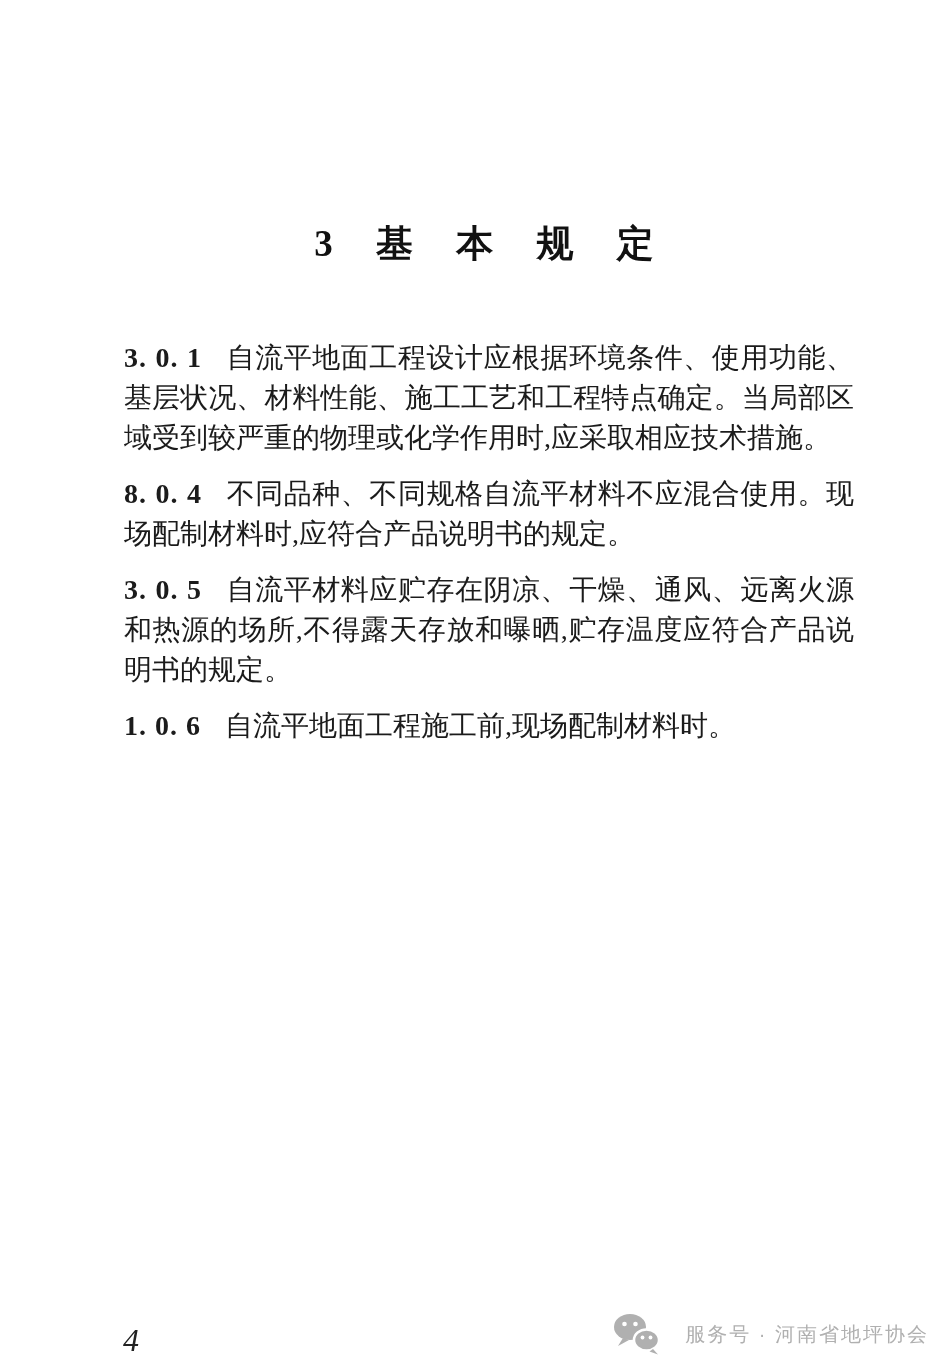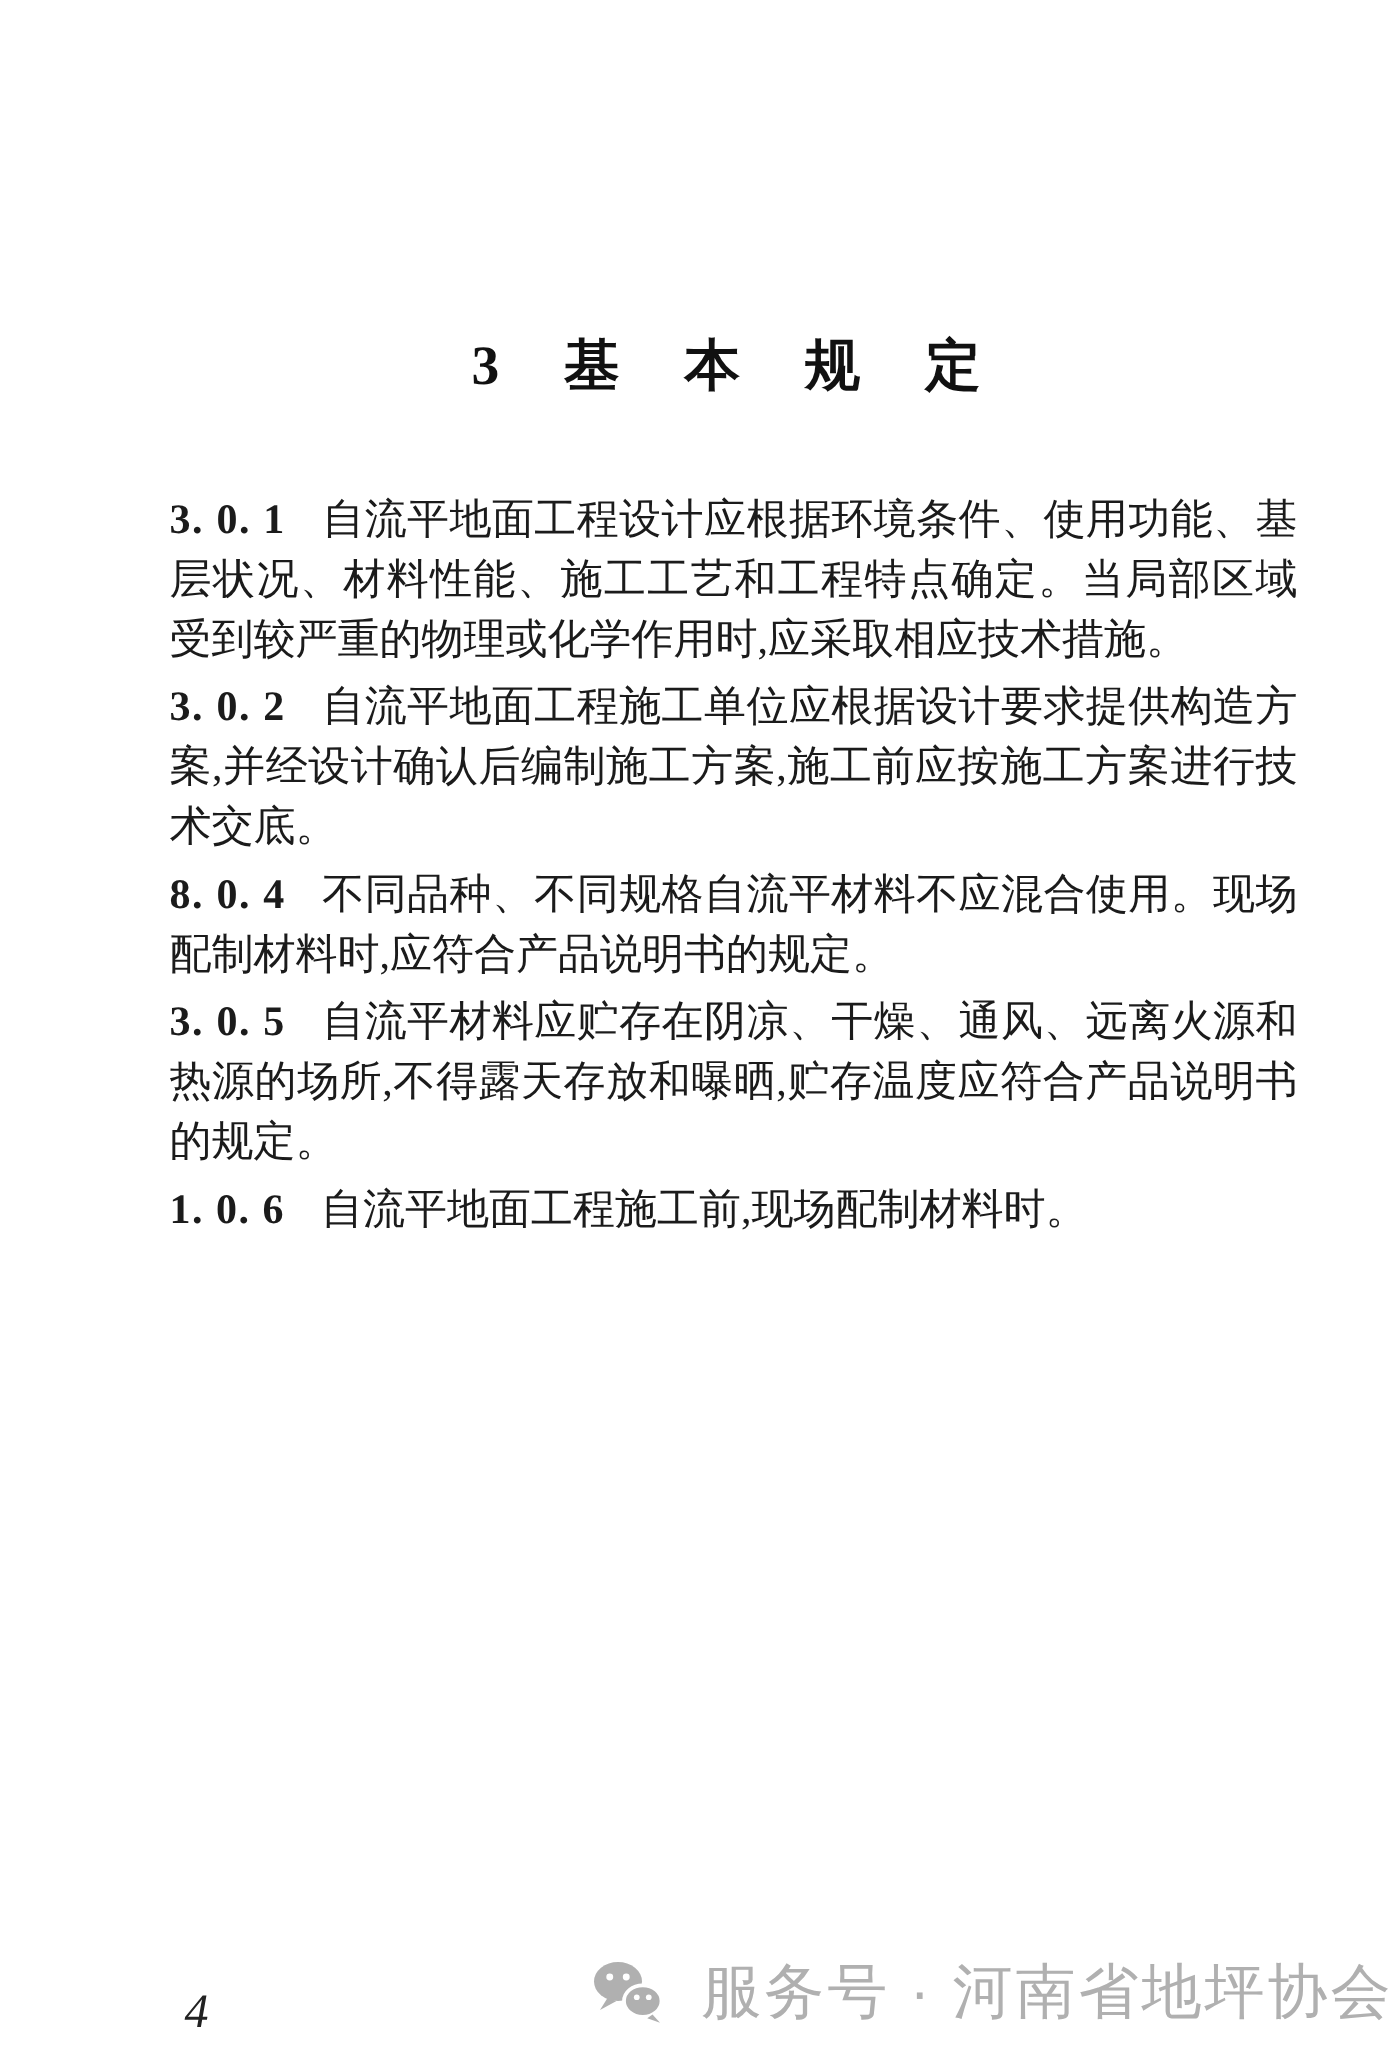--- a/index.html
+++ b/index.html
@@ -37,21 +37,21 @@
     position: absolute;
     top: 322px;
     left: 108px;
     width: 762px;
     font-size: 28px;
     line-height: 40px;
     text-align: justify;
     text-justify: inter-ideograph;
   }
   .clause {
-    margin: 5px;
+    margin: 16px;
     padding: 0;
   }
   .clause-number {
     font-weight: bold;
     letter-spacing: 1px;
     margin-right: 24px;
     font-family: "Liberation Serif", "DejaVu Serif", serif;
   }
   .page-number {
     position: absolute;
@@ -62,42 +62,41 @@
     color: #222222;
   }
   .watermark {
     position: absolute;
     right: 4px;
     bottom: 10px;
     display: flex;
     align-items: center;
     gap: 24px;
     color: #b0b0b0;
-    font-size: 40px;
+    font-size: 20px;
     font-family: "Liberation Sans", "DejaVu Sans", sans-serif;
     letter-spacing: 2px;
     white-space: nowrap;
   }
   .wechat-icon {
     display: inline-block;
     width: 48px;
     height: 42px;
     flex: 0 0 auto;
   }
 </style>
 </head>
 <body>
 
 <div class="page">
 
   <div class="chapter-heading">3 基 本 规 定</div>
 
   <div class="clauses">
     <p class="clause"><b class="clause-number">3. 0. 1</b><span>自流平地面工程设计应根据环境条件、使用功能、基层状况、材料性能、施工工艺和工程特点确定。当局部区域受到较严重的物理或化学作用时,应采取相应技术措施。</span></p>
-    <p class="clause"><b class="clause-number">3. 0. 2</b><span>自流平地面工程施工单位应根据设计要求提供构造方案,并经设计确认后编制施工方案,施工前应按施工方案进行技术交底。</span></p>
     <p class="clause"><b class="clause-number">8. 0. 4</b><span>不同品种、不同规格自流平材料不应混合使用。现场配制材料时,应符合产品说明书的规定。</span></p>
     <p class="clause"><b class="clause-number">3. 0. 5</b><span>自流平材料应贮存在阴凉、干燥、通风、远离火源和热源的场所,不得露天存放和曝晒,贮存温度应符合产品说明书的规定。</span></p>
     <p class="clause"><b class="clause-number">1. 0. 6</b><span>自流平地面工程施工前,现场配制材料时。</span></p>
   </div>
 
   <div class="page-number">4</div>
 
   <div class="watermark">
     <span class="wechat-icon">
       <svg width="48" height="42" viewBox="0 0 48 42" xmlns="http://www.w3.org/2000/svg">

